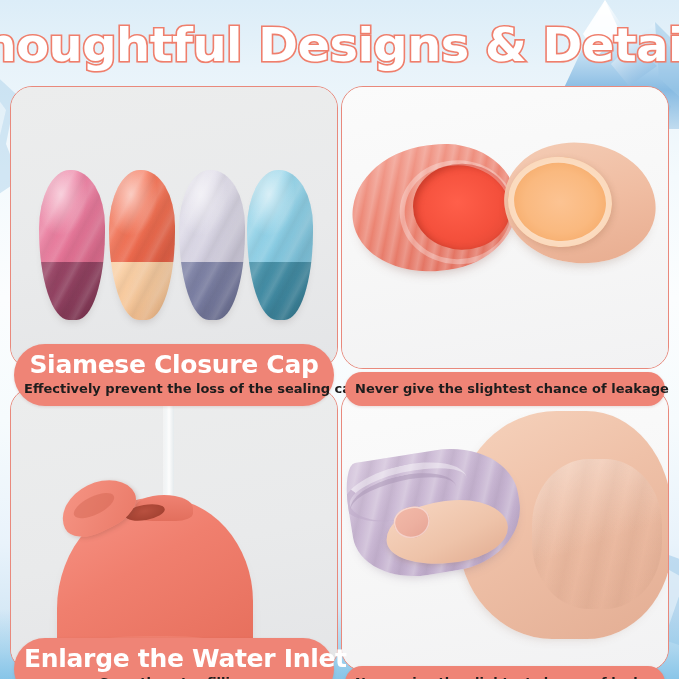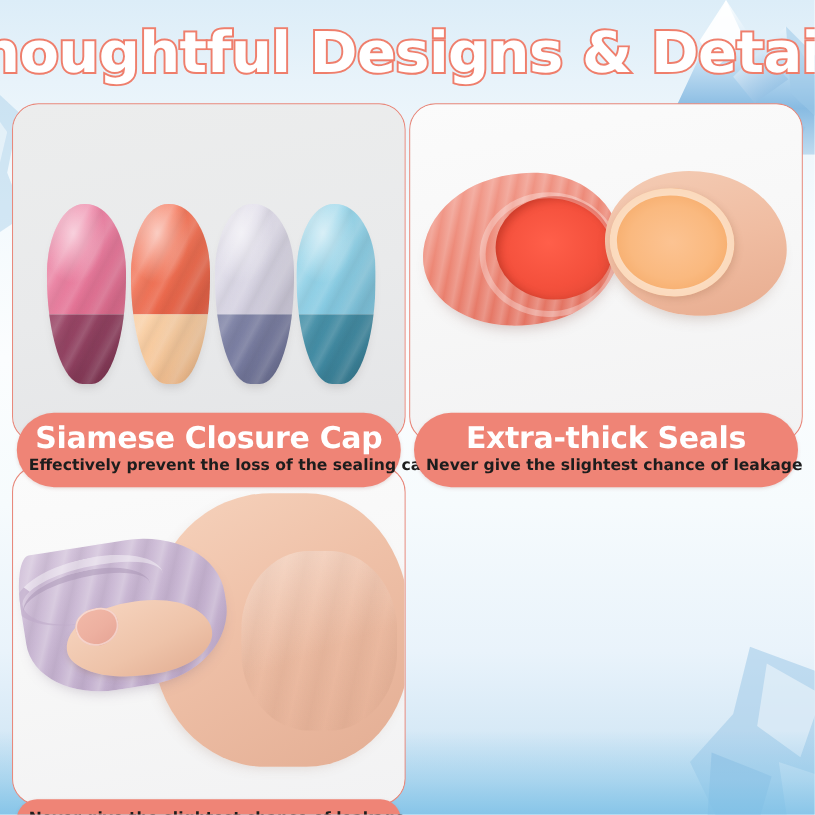--- a/index.html
+++ b/index.html
@@ -468,25 +468,40 @@
             <div class="ridges"></div>
             <div class="mouth"></div>
             <div class="rim"></div>
           </div>
           <div class="seal-b">
             <div class="rings"></div>
           </div>
         </div>
       </div>
       <div class="caption">
-        <div class="head">Extra-thick Seals</div>
         <div class="sub">Never give the slightest chance of leakage</div>
       </div>
     </div>
 
+    <div class="panel bottom">
+      <div class="panel-clip">
+        <div class="stage">
+          <div class="stream"></div>
+          <div class="body3"></div>
+          <div class="base3"></div>
+          <div class="neck3"></div>
+          <div class="hole3"></div>
+          <div class="flap3"></div>
+        </div>
+      </div>
+      <div class="caption">
+        <div class="head">Enlarge the Water Inlet</div>
+        <div class="sub">Smooth water filling</div>
+      </div>
+    </div>
 
     <div class="panel white bottom">
       <div class="panel-clip">
         <div class="stage">
           <div class="hand">
             <div class="knuckles"></div>
           </div>
           <div class="squeezed">
             <div class="folds"></div>
             <div class="lip"></div>

